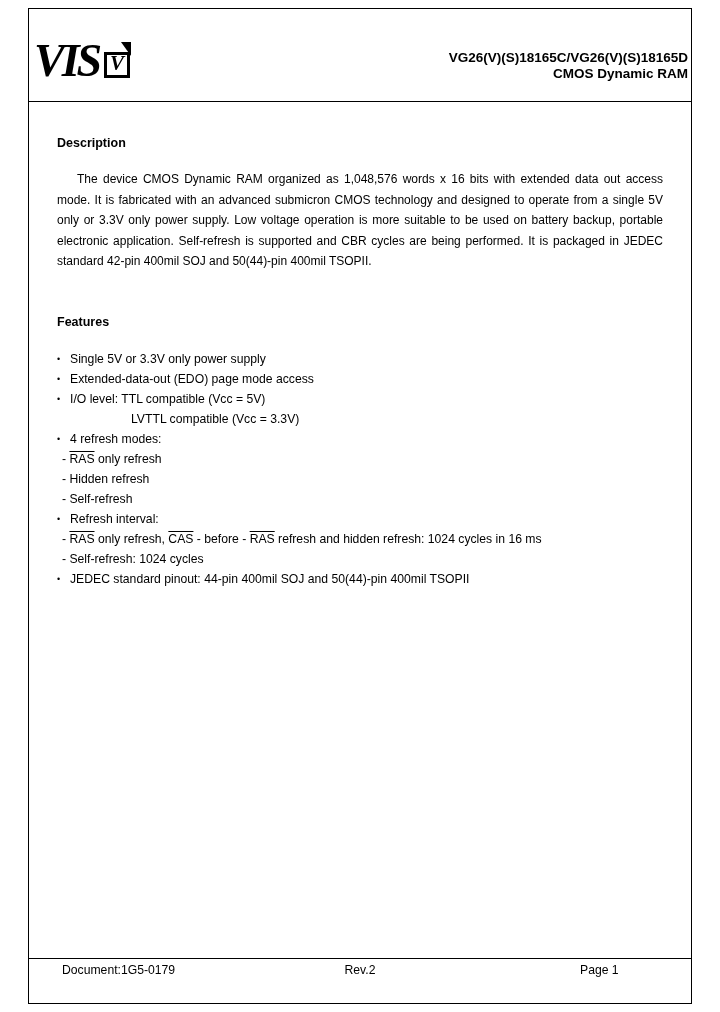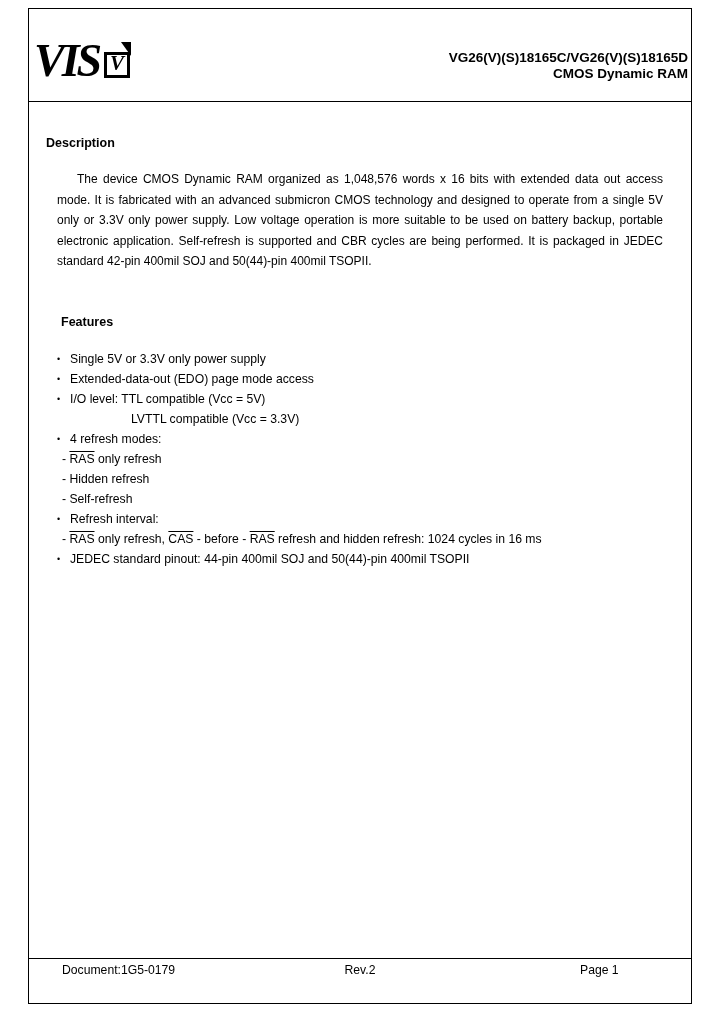--- a/index.html
+++ b/index.html
@@ -19,23 +19,23 @@
   .logo-text {
     font-family: "Liberation Serif", serif; font-weight: bold; font-style: italic;
     font-size: 46px; letter-spacing: -3px; line-height: 42px;
   }
   .logo-box { position: absolute; left: 70px; top: 12px; width: 26px; height: 26px; border: 3px solid #000; background: #fff; display: block; }
   .logo-box-glyph { position: absolute; left: 3px; top: -4px; font-family: "Liberation Serif", serif; font-weight: bold; font-style: italic; font-size: 21px; }
   .logo-flag { position: absolute; right: -4px; top: -13px; width: 0; height: 0; border-top: 14px solid #000; border-left: 10px solid transparent; }
 
   .title-block { position: absolute; right: 32px; top: 50px; text-align: right; font-weight: bold; font-size: 13.5px; line-height: 16px; }
 
-  .section-heading { position: absolute; left: 46px; font-weight: bold; font-size: 12.5px; }
+  .section-heading { position: absolute; left: 57px; font-weight: bold; font-size: 12.5px; }
   #desc-heading { top: 136px; }
-  #feat-heading { top: 315px; margin-left: 15px; }
+  #feat-heading { top: 315px; }
 
   .paragraph {
     position: absolute; left: 57px; top: 169px; width: 606px;
     font-size: 12px; line-height: 20.6px; text-align: justify; text-indent: 20px;
   }
 
   .features { position: absolute; left: 57px; top: 349px; width: 612px; font-size: 12.2px; }
   .f-line { height: 20px; line-height: 20px; white-space: nowrap; }
   .ind-1 { padding-left: 5px; }
   .ind-2 { padding-left: 74px; }
@@ -76,18 +76,19 @@
     <div class="f-line ind-0"><span class="f-bullet">•</span><span class="">Single 5V or 3.3V only power supply</span></div>
     <div class="f-line ind-0"><span class="f-bullet">•</span><span class="">Extended-data-out (EDO) page mode access</span></div>
     <div class="f-line ind-0"><span class="f-bullet">•</span><span class="">I/O level: TTL compatible (Vcc = 5V)</span></div>
     <div class="f-line ind-2"><span class="">LVTTL compatible (Vcc = 3.3V)</span></div>
     <div class="f-line ind-0"><span class="f-bullet">•</span><span class="">4 refresh modes:</span></div>
     <div class="f-line ind-1"><span class="">- </span><span class="ov">RAS</span><span class=""> only refresh</span></div>
     <div class="f-line ind-1"><span class="">- Hidden refresh</span></div>
     <div class="f-line ind-1"><span class="">- Self-refresh</span></div>
     <div class="f-line ind-0"><span class="f-bullet">•</span><span class="">Refresh interval:</span></div>
     <div class="f-line ind-1"><span class="">- </span><span class="ov">RAS</span><span class=""> only refresh, </span><span class="ov">CAS</span><span class=""> - before - </span><span class="ov">RAS</span><span class=""> refresh and hidden refresh: 1024 cycles in 16 ms</span></div>
+    <div class="f-line ind-1"><span class="">- Self-refresh: 1024 cycles</span></div>
     <div class="f-line ind-0"><span class="f-bullet">•</span><span class="">JEDEC standard pinout: 44-pin 400mil SOJ and 50(44)-pin 400mil TSOPII</span></div>
   </div>
 
 <div class="footer-text" id="footer-doc">Document:1G5-0179</div>
 <div class="footer-text" id="footer-rev">Rev.2</div>
 <div class="footer-text" id="footer-page">Page 1</div>
 
 </body></html>

